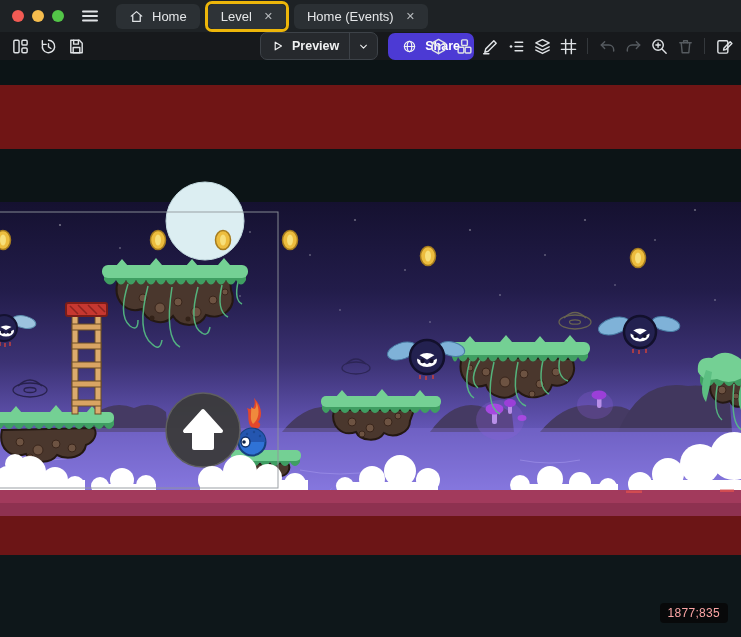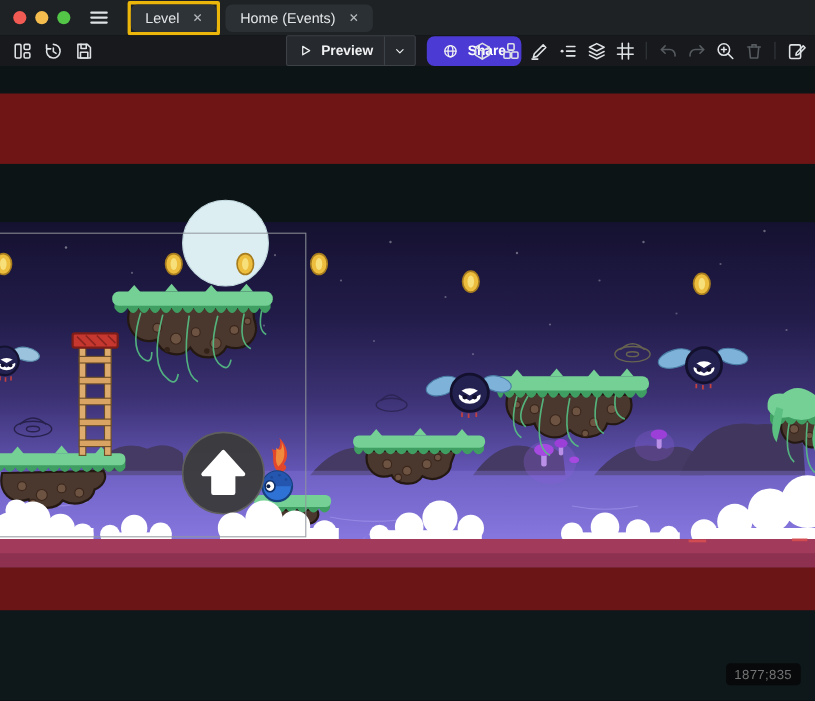--- a/index.html
+++ b/index.html
@@ -8,62 +8,68 @@
   
   .titlebar{position:absolute;top:0;left:0;width:741px;height:32px;background:#1e2225;
             display:flex;align-items:center;padding:0 0 0 12px;box-sizing:border-box;}
   .traffic{display:flex;gap:8px;align-items:center;}
   .dot{width:12px;height:12px;border-radius:50%;}
   .hamburger{margin-left:14px;background:none;border:none;padding:2px;cursor:pointer;display:flex;}
   .tabs{display:flex;align-items:center;gap:5px;margin-left:14px;height:100%;}
   .tab{display:flex;align-items:center;gap:8px;padding:0 13px;height:25px;border-radius:6px;
        background:#2b3034;color:#e4e6e8;font-size:13px;cursor:pointer;white-space:nowrap;}
   .tab .close{font-size:11px;color:#b6babd;margin-left:4px;}
-  .hl{border:3px solid #edb60a;border-radius:2px;padding:0px;display:flex;}
+  .hl{border:3px solid #edb60a;border-radius:7px;padding:0px;display:flex;}
   
   .toolbar{position:absolute;top:32px;left:0;width:741px;height:28px;background:#17191c;}
   .tb-group{position:absolute;top:0;height:28px;display:flex;align-items:center;gap:4px;}
   .tb-left{left:8px;}
   .tb-center{left:260px;gap:10px;}
   .tb-right{right:5px;gap:2px;}
   .tb-btn{background:none;border:none;padding:2px;width:24px;height:24px;display:flex;
           align-items:center;justify-content:center;cursor:pointer;}
   .tb-btn svg{stroke:#dfe2e5;fill:none;stroke-width:1.5;stroke-linecap:round;stroke-linejoin:round;}
   .tb-btn.dim svg{stroke:#565b60;}
   .tb-sep{width:1px;height:16px;background:#34383c;margin:0 5px;}
   .preview-btn{display:flex;align-items:center;height:26px;background:#26292d;border:1px solid #3d4248;
-               border-radius:2px;color:#f0f1f2;font-size:12.5px;font-weight:bold;cursor:pointer;overflow:hidden;}
+               border-radius:7px;color:#f0f1f2;font-size:12.5px;font-weight:bold;cursor:pointer;overflow:hidden;}
   .preview-main{display:flex;align-items:center;gap:7px;padding:0 10px;}
   .preview-dd{display:flex;align-items:center;padding:0 7px;border-left:1px solid #3d4248;height:100%;}
   .preview-btn svg,.share-btn svg{stroke:#f0f1f2;fill:none;stroke-width:1.6;stroke-linecap:round;stroke-linejoin:round;}
   .share-btn{display:flex;align-items:center;gap:8px;height:27px;background:#4c3ad4;border:none;
              border-radius:7px;color:#fff;font-size:12.5px;font-weight:bold;padding:0 14px;cursor:pointer;}
   
   .canvas{position:absolute;top:60px;left:0;width:741px;height:577px;}
   .canvas svg{position:absolute;top:0;left:0;}
-  .coords{position:absolute;right:13px;bottom:14px;background:rgba(7,9,10,.93);color:#737373;
+  .coords{position:absolute;right:13px;bottom:14px;background:rgba(7,9,10,.93);color:#fca5a5;
           font-size:12px;padding:3px 8px;border-radius:4px;letter-spacing:.3px;}
 </style>
 </head>
 <body>
 
 <div class="app">
 
   <header class="titlebar">
     <div class="traffic">
       <div class="dot" style="background:#f15b54"></div>
       <div class="dot" style="background:#f5bd4e"></div>
       <div class="dot" style="background:#53c648"></div>
     </div>
     <button class="hamburger">
       <svg width="20" height="20" viewBox="0 0 20 20">
           <path d="M3 5.5h14M3 10h14M3 14.5h14" stroke="#dfe2e5" stroke-width="2" stroke-linecap="round" fill="none"></path>
         </svg>
     </button>
     <nav class="tabs">
+      <div class="tab">
+        <svg width="15" height="15" viewBox="0 0 20 20">
+            <path d="M3 9.5L10 3.5l7 6M5 8.3V16.5h10V8.3" stroke="#dfe2e5" stroke-width="1.7" fill="none" stroke-linecap="round" stroke-linejoin="round"></path>
+          </svg>
+        <span>Home</span>
+      </div>
       <div class="hl">
         <div class="tab" style="background:#2e3337;">
           <span>Level</span>
           <span class="close">✕</span>
         </div>
       </div>
       <div class="tab">
         <span>Home (Events)</span>
         <span class="close">✕</span>
       </div>

